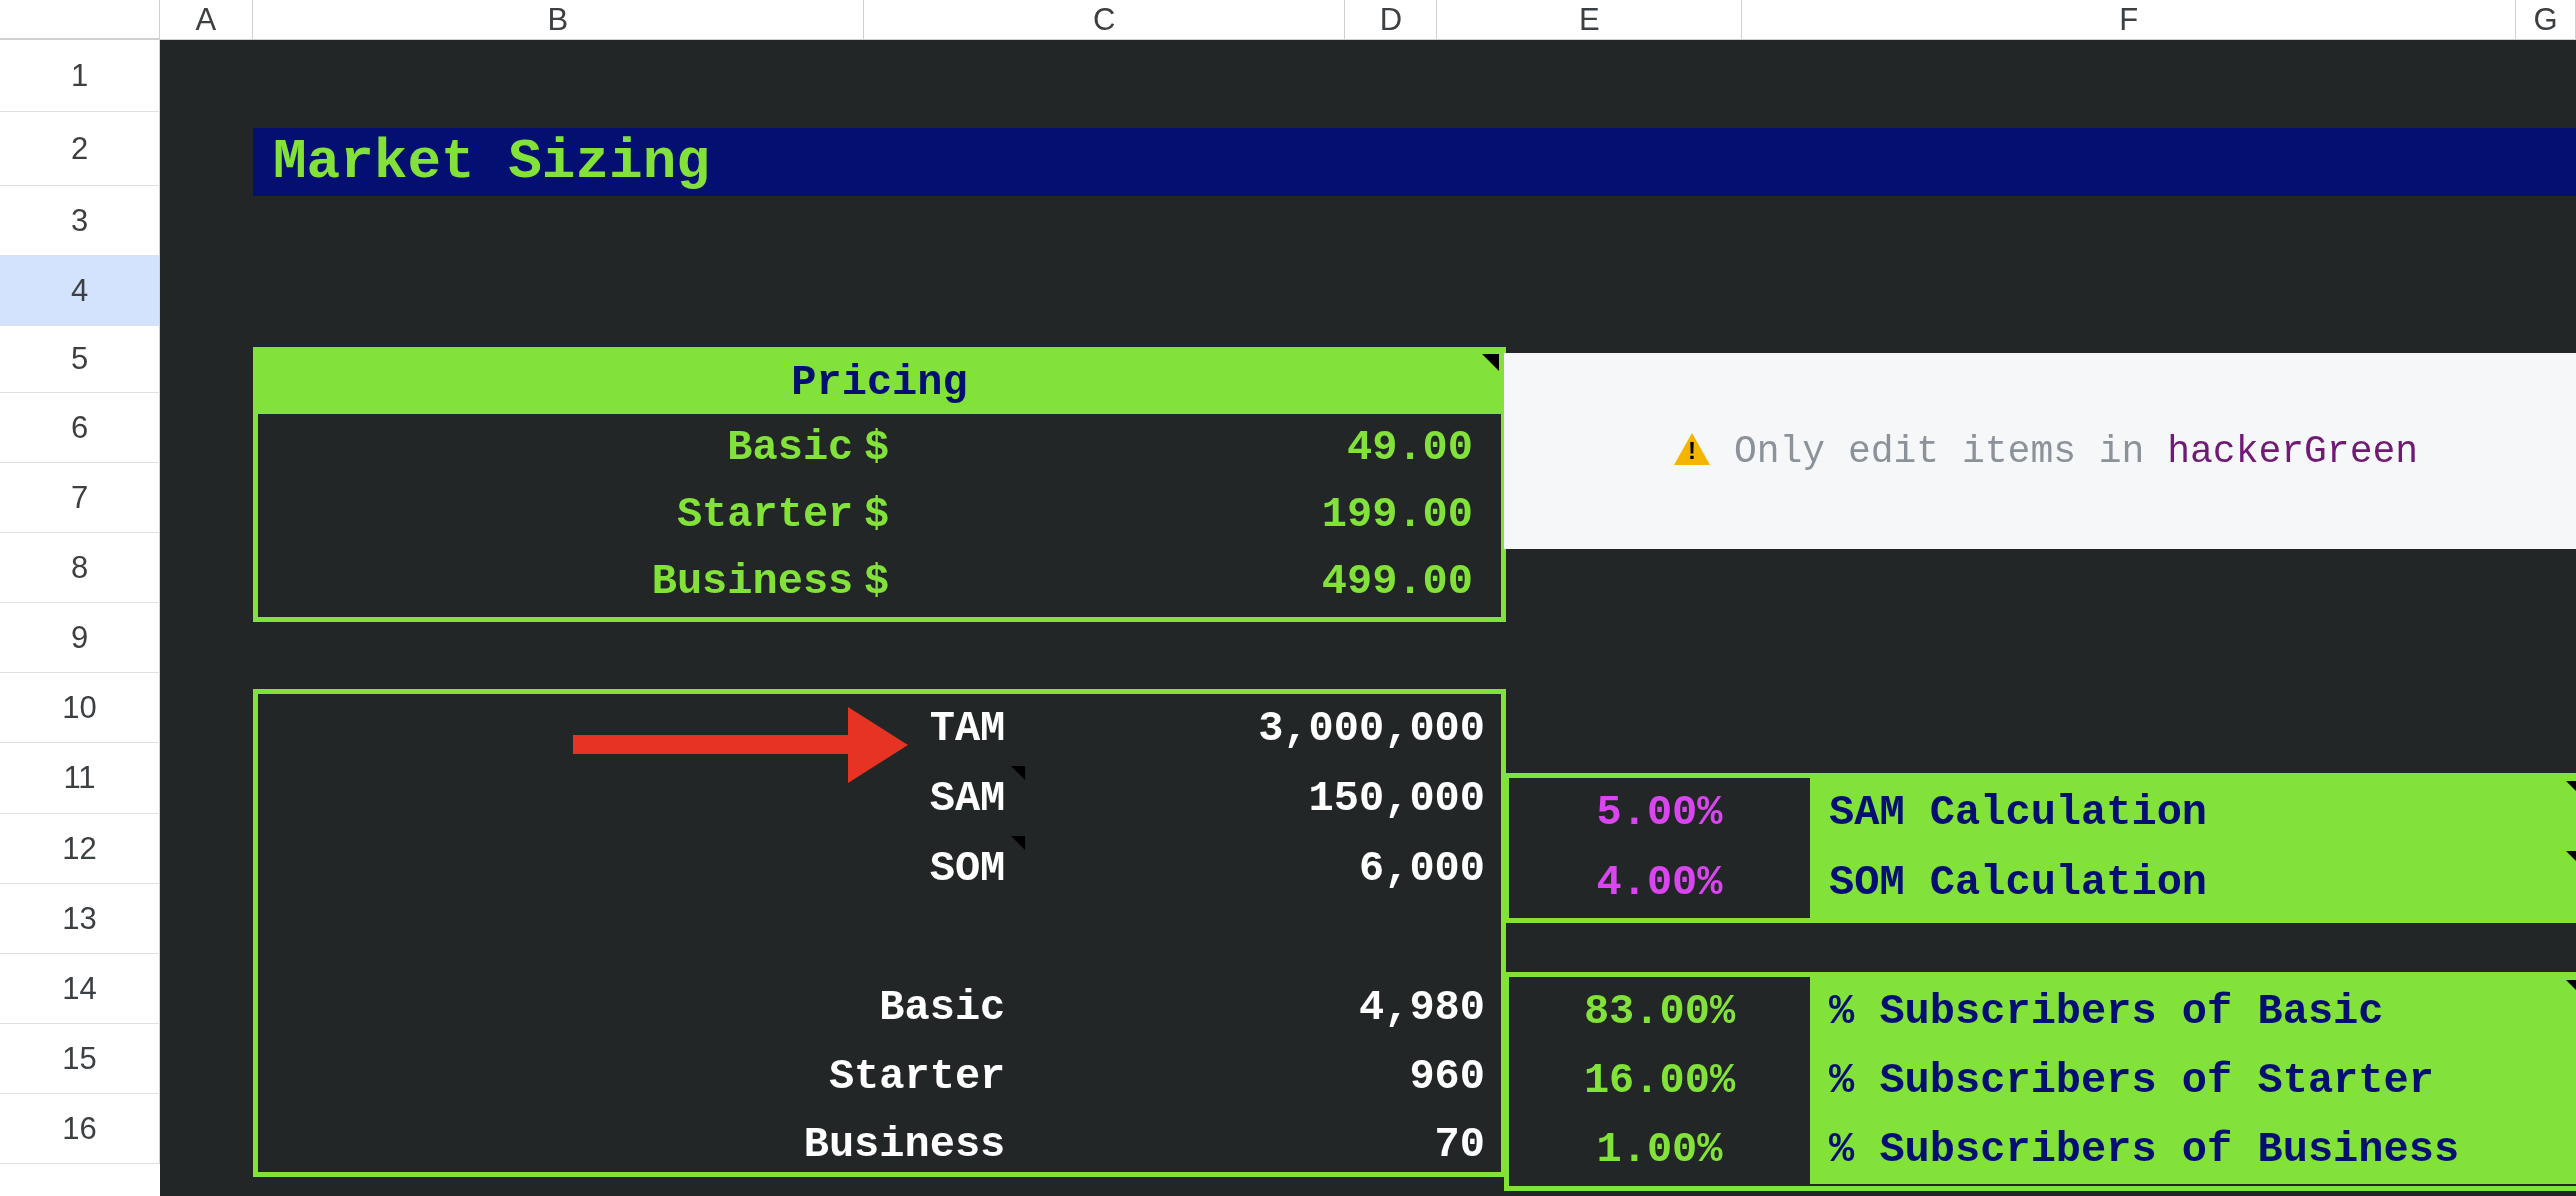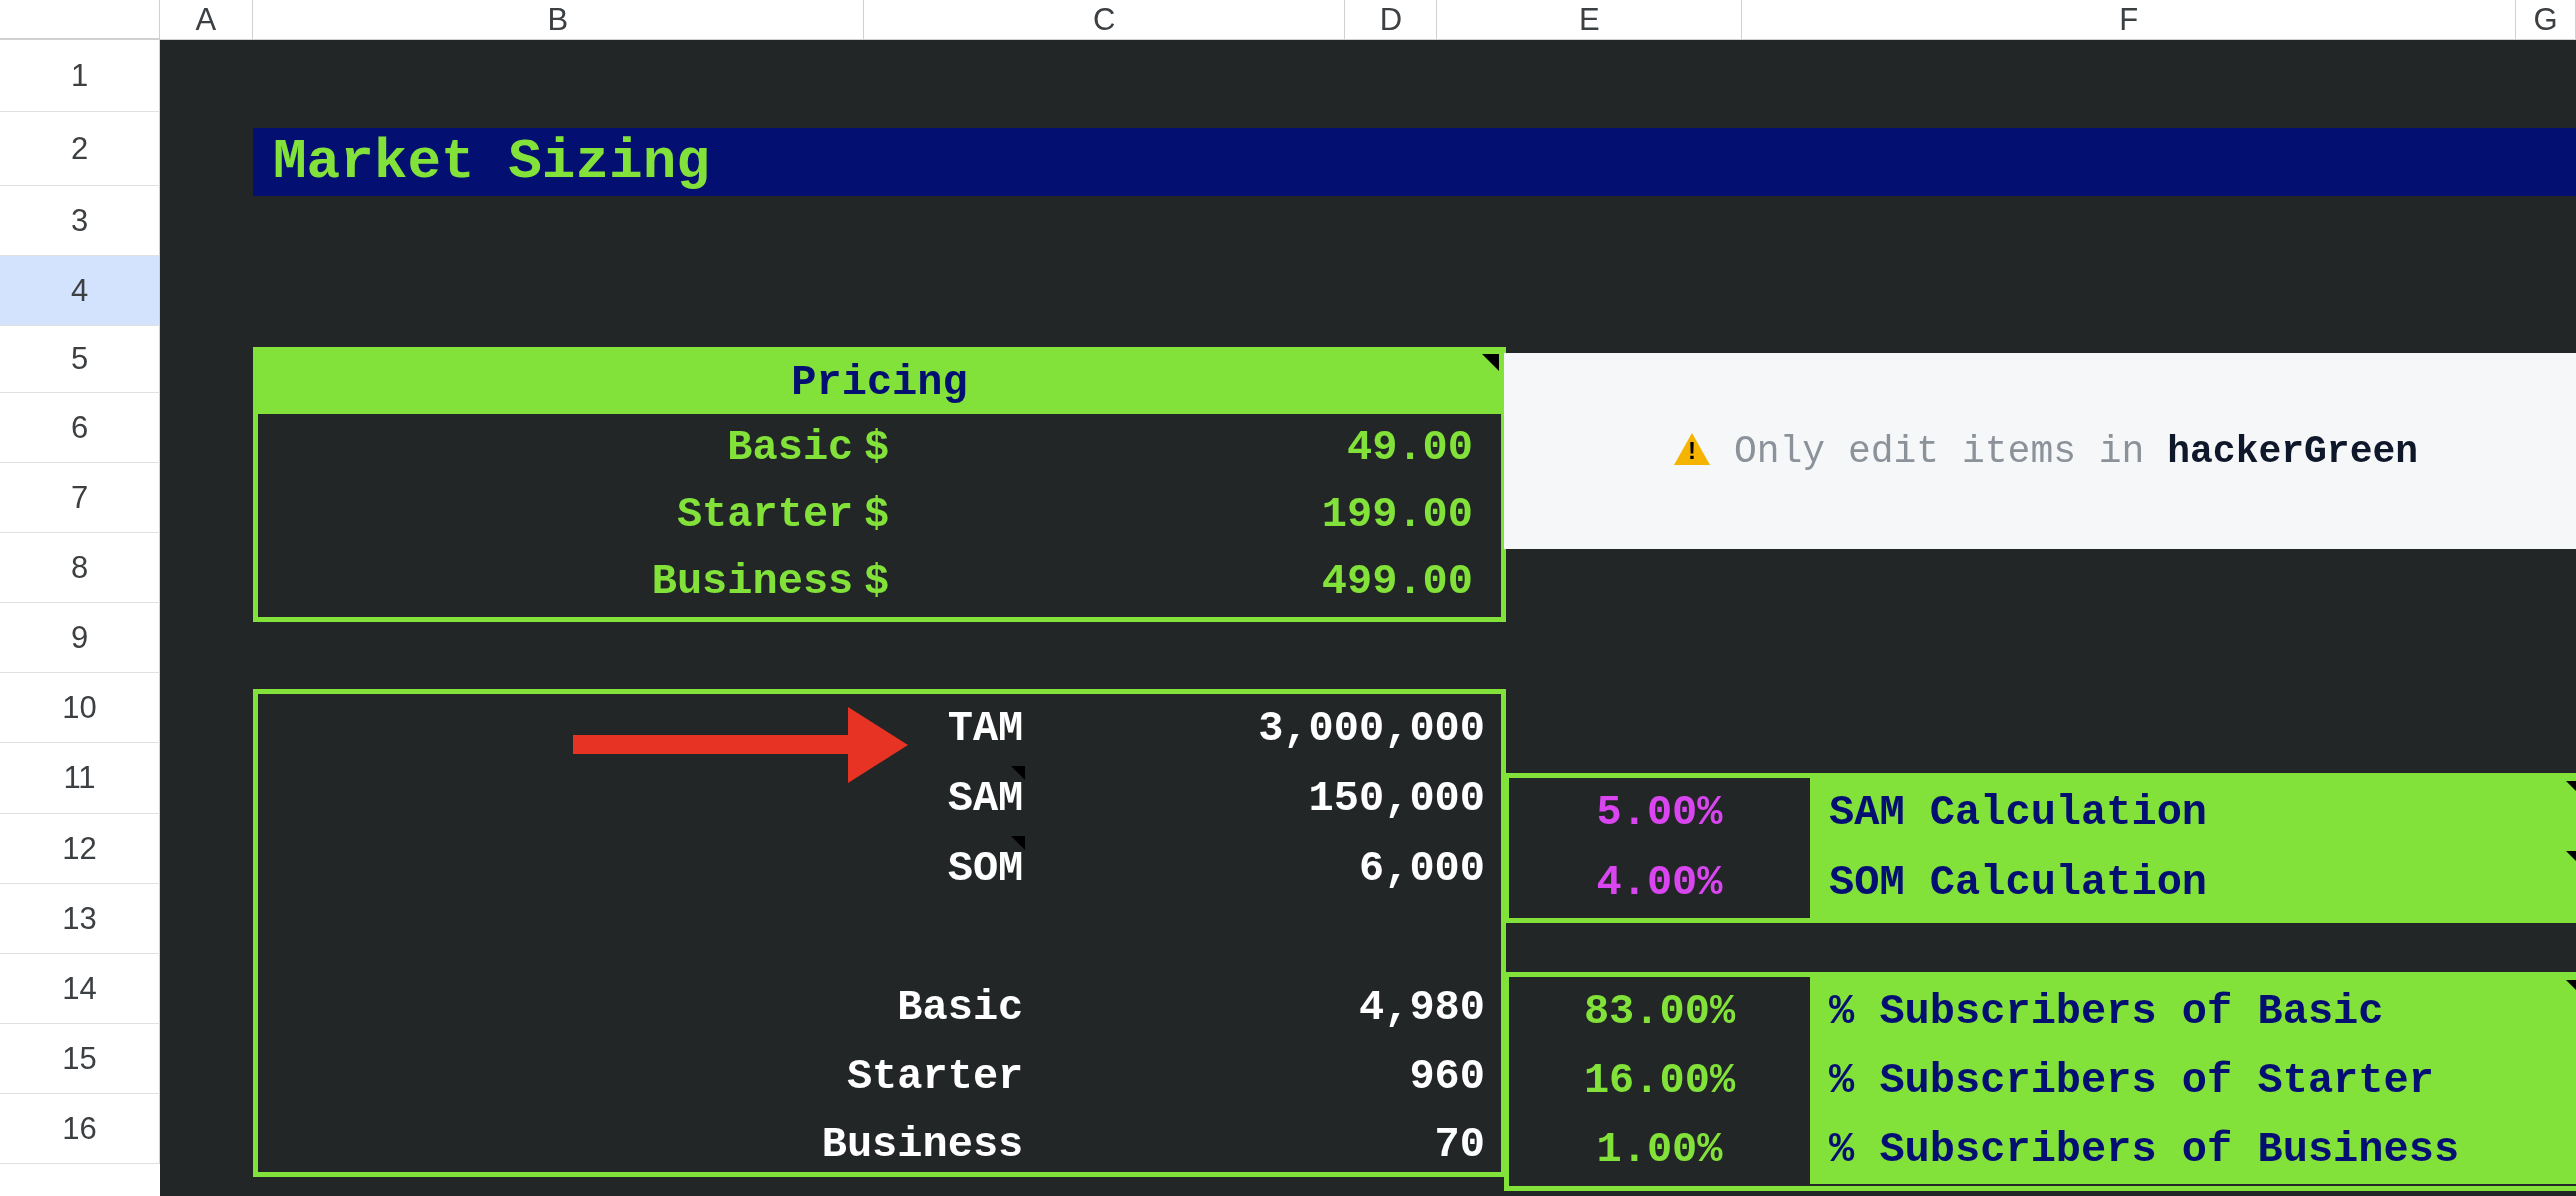--- a/index.html
+++ b/index.html
@@ -122,30 +122,29 @@
     width:0;height:0;
     border-left:18px solid transparent;
     border-right:18px solid transparent;
     border-bottom:32px solid #f5b400;
   }
   .callout .warn-icon::after{
     content:"!";
     position:absolute; left:0; top:4px; width:36px; text-align:center;
     font: 700 24px Arial, sans-serif; color:#000;
   }
-  .hacker-green{ color:#0f172a; font-weight:700; }
+  .hacker-green{ color:#701a75; font-weight:400; }
 
   
   .market-box{ left:93px; top:649px; width:1253px; height:488px;}
   .mrow{
     position:absolute; left:0; right:0;
     height:70px;
     display:flex; align-items:center;
     font: 700 42px "Courier New", monospace;
-    padding-left: 18px;
   }
   .mrow .lab{ width:758px; text-align:right; padding-right:10.7px; color:#fff; }
   .mrow .val{ flex:1; text-align:right; padding-right:16px; color:#fff; }
   .mrow .val.green{ color:#ffffff; }
 
   .note-tri{
     position:absolute;
     width:0;height:0;
     border-left:14.8px solid transparent;
     border-top:14.8px solid #000;

